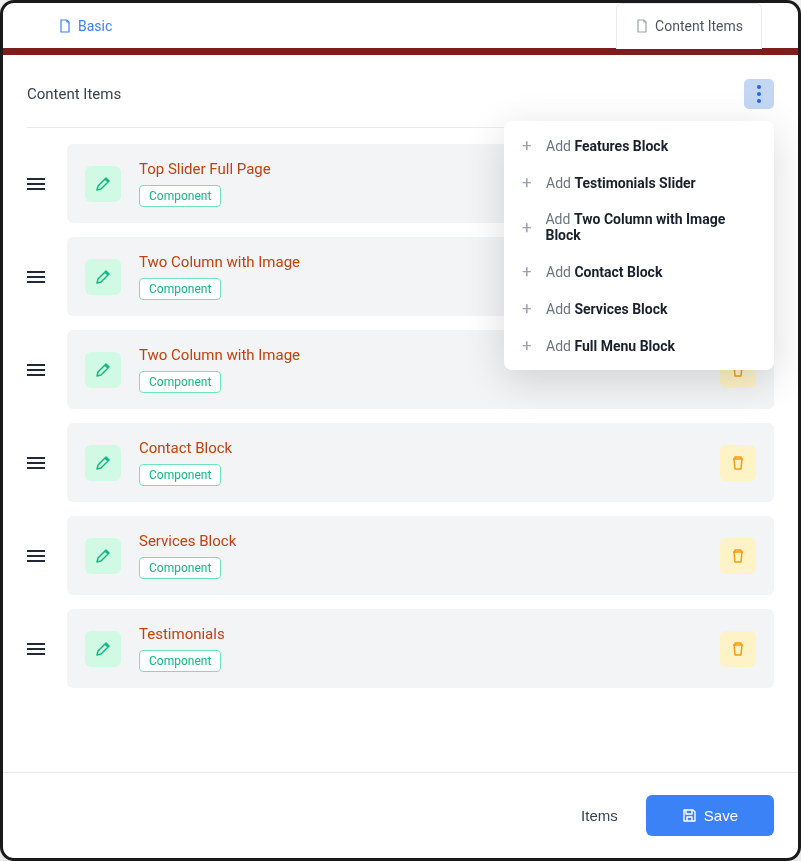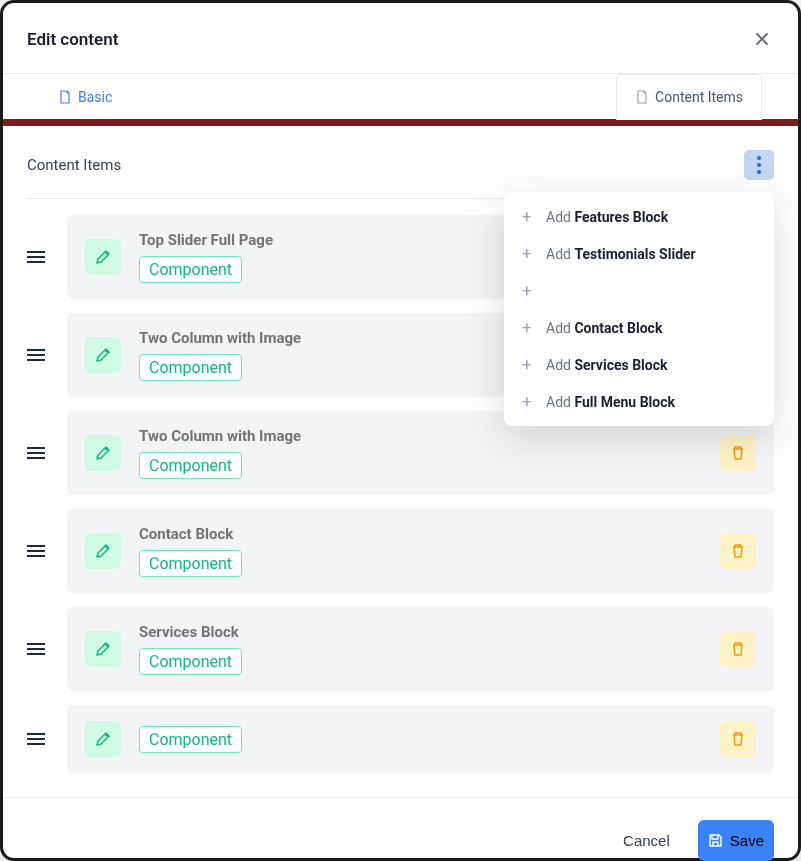--- a/index.html
+++ b/index.html
@@ -159,26 +159,26 @@
       cursor: pointer;
     }
     .item-info {
       flex: 1;
       display: flex;
       flex-direction: column;
       gap: 7px;
     }
     .item-title {
       font-size: 15px;
-      font-weight: 700;
-      color: #737373;
+      font-weight: 400;
+      color: #c2410c;
     }
     .badge {
       display: inline-block;
-      font-size: 16px;
+      font-size: 12px;
       color: #10b981;
       border: 1px solid #6ee7b7;
       border-radius: 4px;
       padding: 3px 9px;
       width: fit-content;
       background: #fff;
     }
     .delete-icon-box {
       width: 36px;
       height: 36px;
@@ -201,25 +201,25 @@
       background: none;
       border: none;
       color: #374151;
       font-size: 15px;
       cursor: pointer;
       padding: 8px 10px;
     }
     .btn-save {
       background: #3b82f6;
       border: none;
-      color: #000000;
+      color: #ffffff;
       font-size: 15px;
       font-weight: 500;
       cursor: pointer;
-      padding: 12px 10px;
+      padding: 12px 36px;
       border-radius: 6px;
       display: flex;
       align-items: center;
       gap: 7px;
     }
     
     .dropdown {
       position: absolute;
       right: 24px;
       top: 66px;
@@ -256,30 +256,20 @@
     }
     svg { display: block; }
     .hidden-delete {
       visibility: hidden;
     }
   </style>
 </head>
 <body>
 
 <div class="modal">
-  <div class="modal-header">
-    <div class="modal-title">Edit content</div>
-    <button class="close-btn">
-      <span>
-        <svg width="16" height="16" viewBox="0 0 16 16">
-            <path d="M3 3 L13 13 M13 3 L3 13" stroke="#6b7280" stroke-width="2" stroke-linecap="round"></path>
-          </svg>
-      </span>
-    </button>
-  </div>
 
   <div class="tabs">
     <div class="tab inactive">
       <span class="tab-icon">
         <svg width="14" height="14" viewBox="0 0 14 14">
             <path d="M3 1h6l2 2v10H3z" fill="none" stroke="#3b82f6" stroke-width="1.2"></path>
             <path d="M9 1v2h2" fill="none" stroke="#3b82f6" stroke-width="1.2"></path>
           </svg>
       </span>
       <span>Basic</span>
@@ -309,20 +299,21 @@
       <div class="dropdown-item">
         <span class="dd-plus">+</span>
         <span><span class="dd-prefix">Add</span> <span class="dd-label">Features Block</span></span>
       </div>
       <div class="dropdown-item">
         <span class="dd-plus">+</span>
         <span><span class="dd-prefix">Add</span> <span class="dd-label">Testimonials Slider</span></span>
       </div>
       <div class="dropdown-item">
         <span class="dd-plus">+</span>
+        <span><span class="dd-prefix">Add</span> <span class="dd-label">Two Column with Image Block</span></span>
       </div>
       <div class="dropdown-item">
         <span class="dd-plus">+</span>
         <span><span class="dd-prefix">Add</span> <span class="dd-label">Contact Block</span></span>
       </div>
       <div class="dropdown-item">
         <span class="dd-plus">+</span>
         <span><span class="dd-prefix">Add</span> <span class="dd-label">Services Block</span></span>
       </div>
       <div class="dropdown-item">
@@ -481,37 +472,38 @@
         </div>
         <div class="item-card">
           <div class="edit-icon-box">
             <span>
               <svg width="16" height="16" viewBox="0 0 16 16">
                   <path d="M2 14l1-4 8-8 3 3-8 8-4 1z M10 3l3 3" fill="none" stroke="#10b981" stroke-width="1.5" stroke-linejoin="round"></path>
                 </svg>
             </span>
           </div>
           <div class="item-info">
+            <div class="item-title">Testimonials</div>
             <div class="badge">Component</div>
           </div>
           <div class="delete-icon-box">
             <span>
               <svg width="16" height="16" viewBox="0 0 16 16">
                   <path d="M3 4h10 M5 4V2h6v2 M4 4l1 10h6l1-10" fill="none" stroke="#f59e0b" stroke-width="1.5" stroke-linejoin="round"></path>
                 </svg>
             </span>
           </div>
         </div>
       </div>
 
     </div>
   </div>
 
   <div class="modal-footer">
-    <button class="btn-cancel">Cancel</button>
+    <button class="btn-cancel">Items</button>
     <button class="btn-save">
       <span>
         <svg width="15" height="15" viewBox="0 0 15 15">
             <path d="M2 2h9l2 2v9H2z M4 2v4h6V2 M5 9h5v4H5z" fill="none" stroke="#fff" stroke-width="1.4" stroke-linejoin="round"></path>
           </svg>
       </span>
       <span>Save</span>
     </button>
   </div>
 </div>

